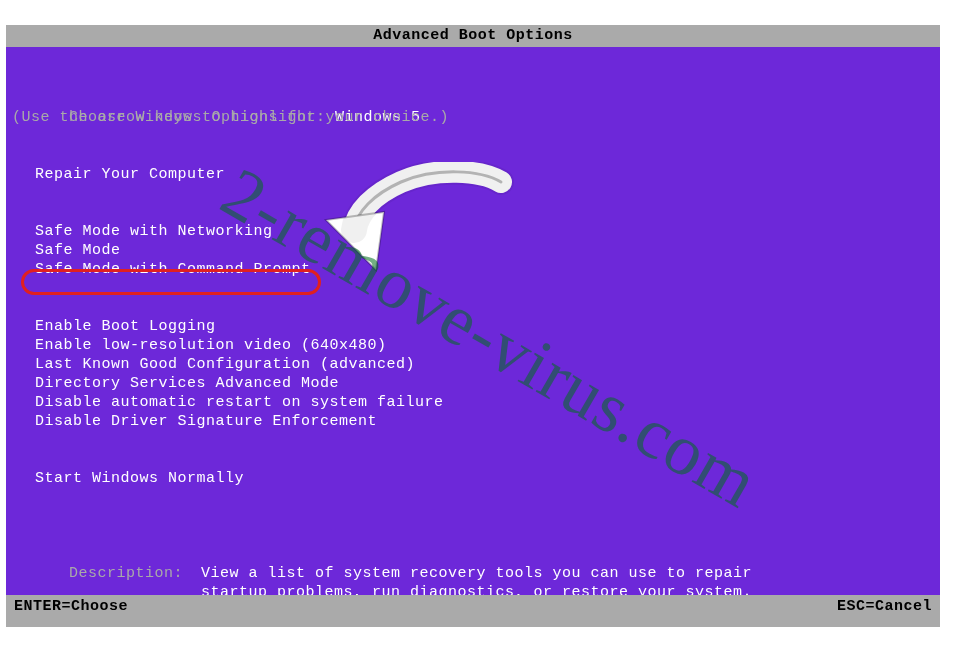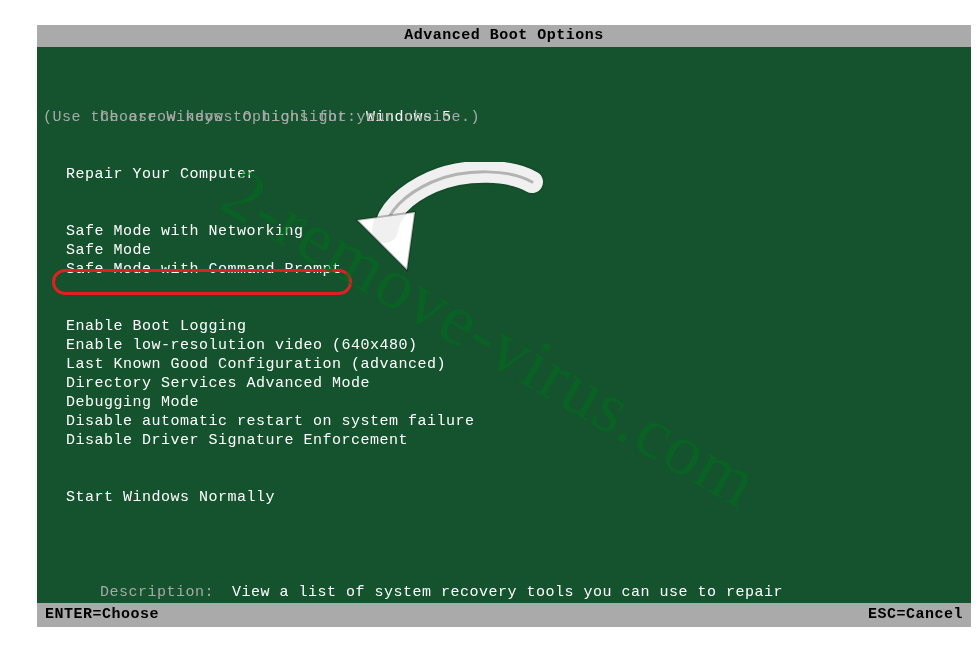--- a/index.html
+++ b/index.html
@@ -7,25 +7,25 @@
       background: #fff;
       width: 980px;
       height: 650px;
       font-family: 'Courier New', Consolas, monospace;
       font-size: 15px;
       overflow: hidden;
       position: relative;
     }
     .screen {
       position: absolute;
-      left: 37px;
+      left: 6px;
       top: 25px;
       width: 934px;
       height: 602px;
-      background: #14532d;
+      background: #6d28d9;
       color: #a9a9a9;
       letter-spacing: 0.5px;
     }
     .title-bar {
       height: 22px;
       background: #aaaaaa;
       color: #000;
       text-align: center;
       line-height: 22px;
       font-weight: bold;
@@ -39,21 +39,21 @@
     .line { height: 19px; line-height: 19px; white-space: pre; }
     .blank { height: 19px; }
     .white { color: #fff; }
     .indent0 { padding-left: 0; }
     .indent1 { padding-left: 23px; } 
     .desc-label { display: inline-block; width: 132px; vertical-align: top; color: #a9a9a9; }
     .desc-text { display: inline-block; color: #fff; text-align: center; }
     .status {
       position: absolute;
       left: 0; right: 0; bottom: 0;
-      height: 24px;
+      height: 32px;
       background: #aaaaaa;
       color: #000;
       line-height: 24px;
       font-weight: bold;
       padding: 0 8px;
       display: flex;
       justify-content: space-between;
     }
 
     
@@ -116,21 +116,20 @@
     <div class="line indent1 white">Safe Mode</div>
     <div class="line indent1 white">Safe Mode with Command Prompt</div>
 
     <div class="blank"></div>
     <div class="blank"></div>
 
     <div class="line indent1 white">Enable Boot Logging</div>
     <div class="line indent1 white">Enable low-resolution video (640x480)</div>
     <div class="line indent1 white">Last Known Good Configuration (advanced)</div>
     <div class="line indent1 white">Directory Services Advanced Mode</div>
-    <div class="line indent1 white">Debugging Mode</div>
     <div class="line indent1 white">Disable automatic restart on system failure</div>
     <div class="line indent1 white">Disable Driver Signature Enforcement</div>
 
     <div class="blank"></div>
     <div class="blank"></div>
 
     <div class="line indent1 white">Start Windows Normally</div>
 
     <div class="blank"></div>
     <div class="blank"></div>

